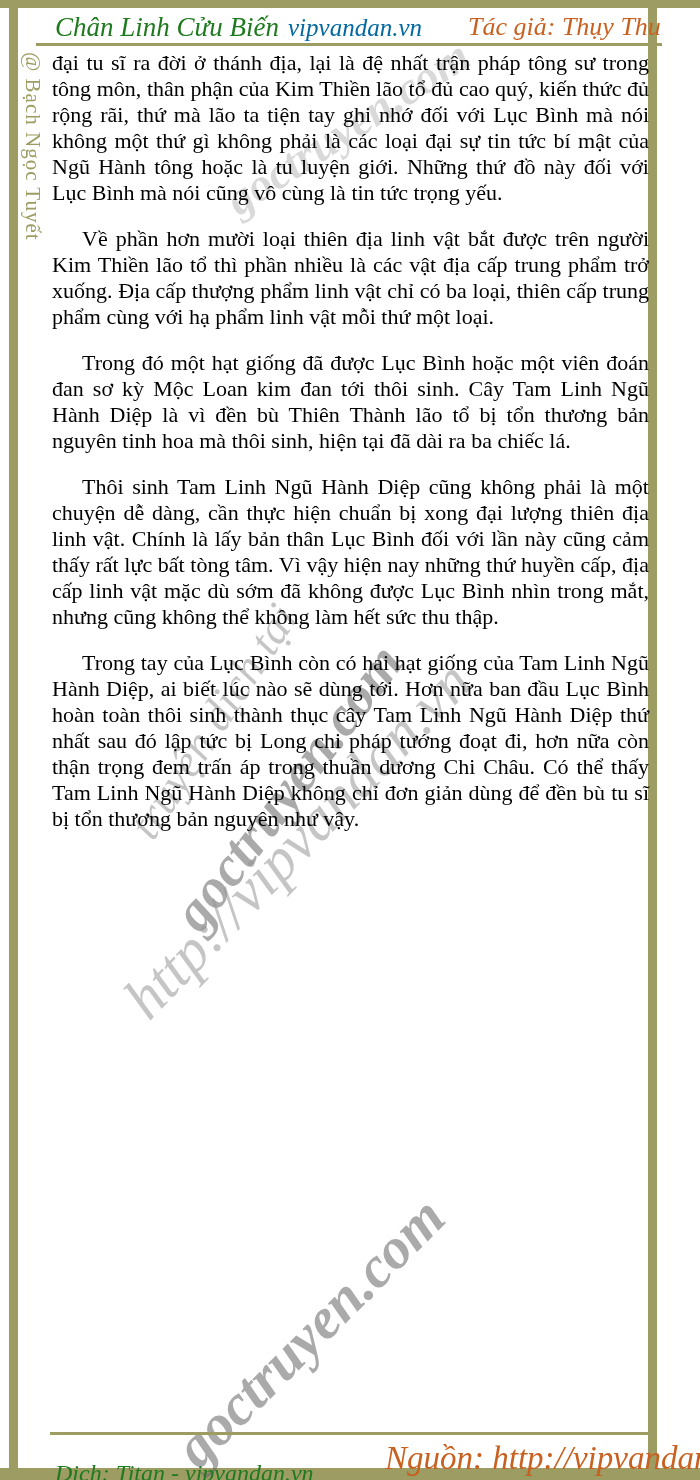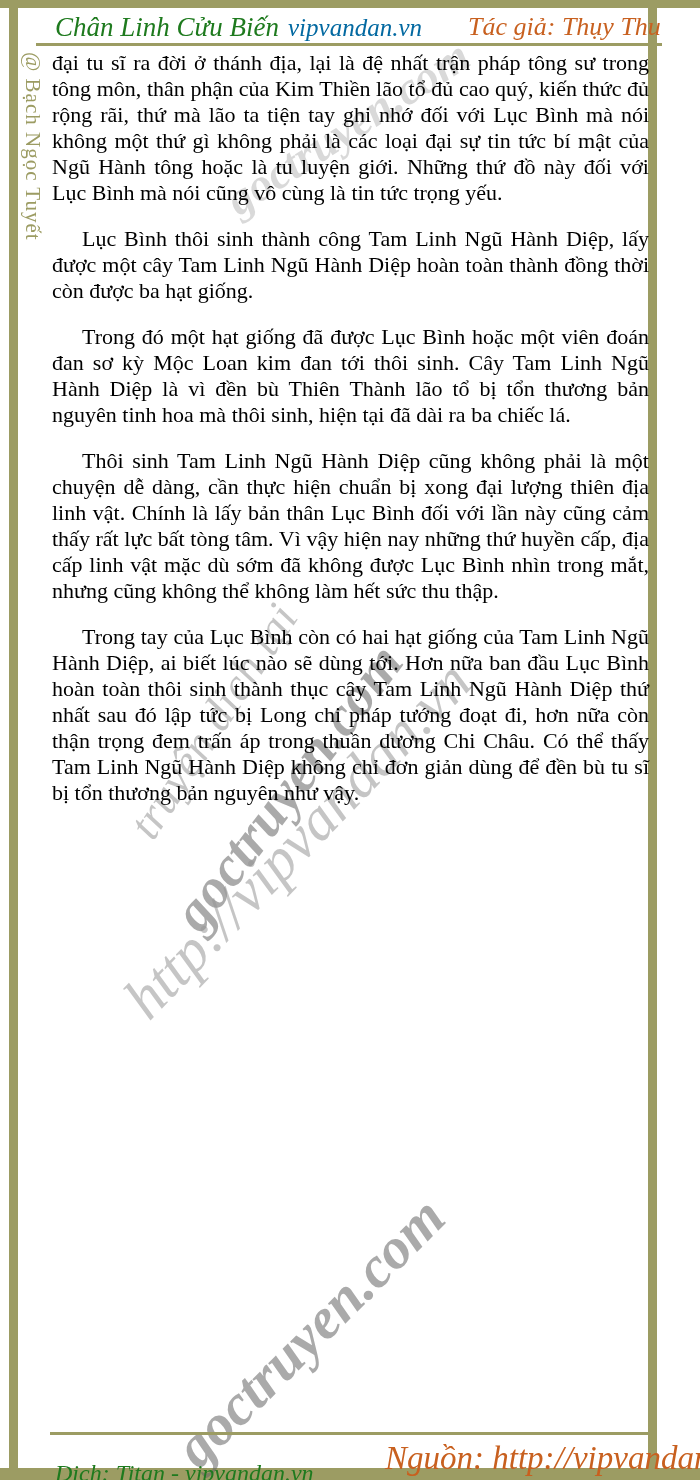--- a/index.html
+++ b/index.html
@@ -88,21 +88,21 @@
 
   <div class="side-credit">@ Bạch Ngọc Tuyết</div>
 
   <div class="hdr-title">Chân Linh Cửu Biến</div>
   <div class="hdr-site">vipvandan.vn</div>
   <div class="hdr-author">Tác giả: Thụy Thu</div>
   <div class="hdr-rule"></div>
 
   <div class="content">
     <p class="no-indent">đại tu sĩ ra đời ở thánh địa, lại là đệ nhất trận pháp tông sư trong tông môn, thân phận của Kim Thiền lão tổ đủ cao quý, kiến thức đủ rộng rãi, thứ mà lão ta tiện tay ghi nhớ đối với Lục Bình mà nói không một thứ gì không phải là các loại đại sự tin tức bí mật của Ngũ Hành tông hoặc là tu luyện giới. Những thứ đồ này đối với Lục Bình mà nói cũng vô cùng là tin tức trọng yếu.</p>
-    <p>Lục Bình thôi sinh thành công Tam Linh Ngũ Hành Diệp, lấy được một cây Tam Linh Ngũ Hành Diệp hoàn toàn thành đồng thời còn được ba hạt giống.</p>
+    <p>Về phần hơn mười loại thiên địa linh vật bắt được trên người Kim Thiền lão tổ thì phần nhiều là các vật địa cấp trung phẩm trở xuống. Địa cấp thượng phẩm linh vật chỉ có ba loại, thiên cấp trung phẩm cùng với hạ phẩm linh vật mỗi thứ một loại.</p>
     <p>Trong đó một hạt giống đã được Lục Bình hoặc một viên đoán đan sơ kỳ Mộc Loan kim đan tới thôi sinh. Cây Tam Linh Ngũ Hành Diệp là vì đền bù Thiên Thành lão tổ bị tổn thương bản nguyên tinh hoa mà thôi sinh, hiện tại đã dài ra ba chiếc lá.</p>
     <p>Thôi sinh Tam Linh Ngũ Hành Diệp cũng không phải là một chuyện dễ dàng, cần thực hiện chuẩn bị xong đại lượng thiên địa linh vật. Chính là lấy bản thân Lục Bình đối với lần này cũng cảm thấy rất lực bất tòng tâm. Vì vậy hiện nay những thứ huyền cấp, địa cấp linh vật mặc dù sớm đã không được Lục Bình nhìn trong mắt, nhưng cũng không thể không làm hết sức thu thập.</p>
     <p>Trong tay của Lục Bình còn có hai hạt giống của Tam Linh Ngũ Hành Diệp, ai biết lúc nào sẽ dùng tới. Hơn nữa ban đầu Lục Bình hoàn toàn thôi sinh thành thục cây Tam Linh Ngũ Hành Diệp thứ nhất sau đó lập tức bị Long chi pháp tướng đoạt đi, hơn nữa còn thận trọng đem trấn áp trong thuần dương Chi Châu. Có thể thấy Tam Linh Ngũ Hành Diệp không chỉ đơn giản dùng để đền bù tu sĩ bị tổn thương bản nguyên như vậy.</p>
   </div>
 
   <div class="ftr-rule"></div>
   <div class="ftr-translator">Dịch: Titan - vipvandan.vn</div>
   <div class="ftr-source">Nguồn: http://vipvandan.vn</div>
 
 </div>

